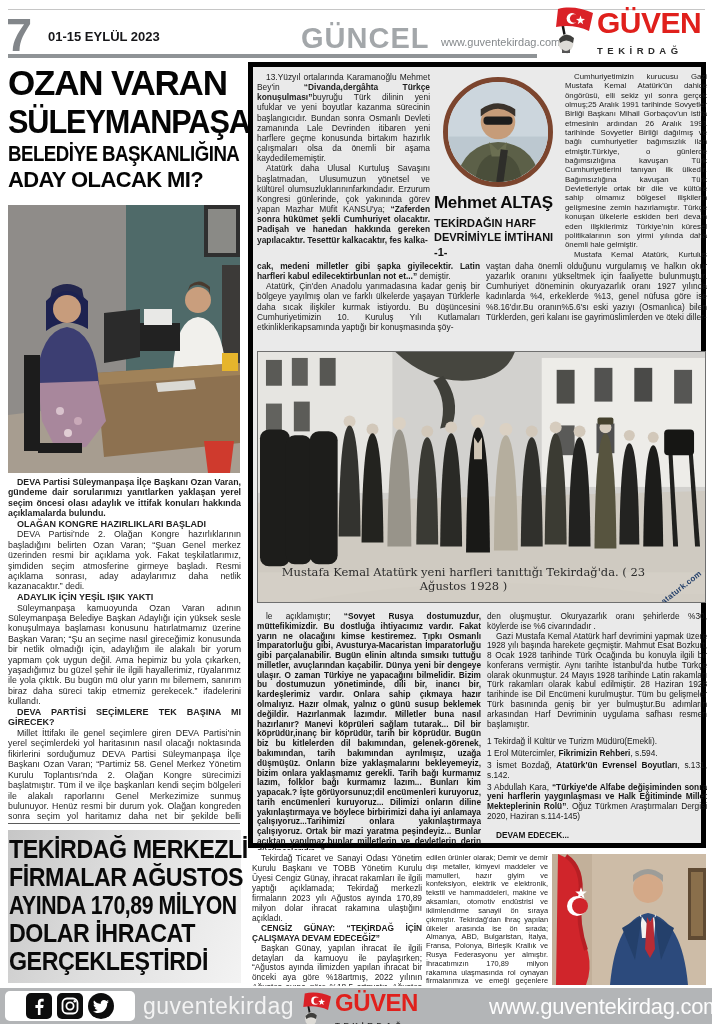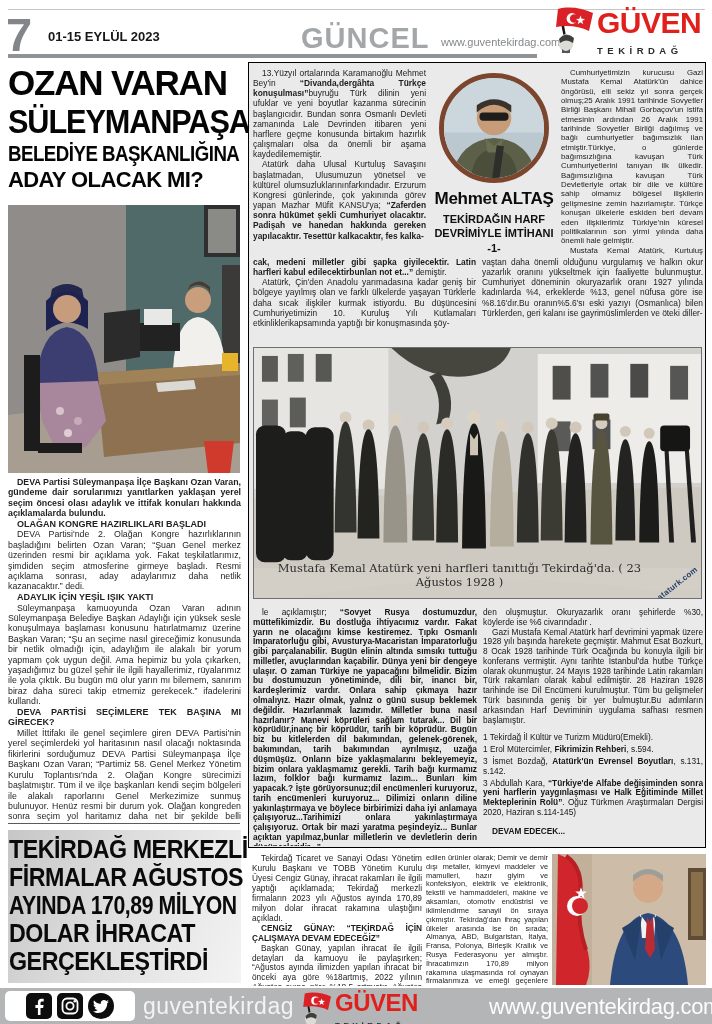--- a/index.html
+++ b/index.html
@@ -38,24 +38,24 @@
   .photo1 svg{display:block;width:100%;height:100%}
   .oz-text{left:8px;top:477px;width:233px;height:344px;font-size:8.8px;line-height:1.185;color:#1f1f1f;overflow:hidden}
   .oz-text .lede{font-weight:700}
   .oz-sub{font-weight:800;font-size:9px;text-indent:9px}
   .oz-divider{left:8px;top:823px;width:232px;height:1px;background:#5a5a5a}
   .export-h{left:8px;top:830px;width:233px;height:153px;background:linear-gradient(112deg,#c6c6c6 0%,#dedede 45%,#f3f3f3 100%);
             font-weight:800;color:#0a0a0a;padding:5px 0 0 1px}
   .export-h div{font-size:25px;line-height:1.12;letter-spacing:-.5px}
 
   
-  .hbox{left:248px;top:62px;width:458px;height:786px;border:1px solid #000000;background:#eaeaea}
+  .hbox{left:248px;top:62px;width:458px;height:786px;border:5px solid #000000;background:#eaeaea}
   .hbox .abs{position:absolute}
   .colA{left:4px;top:5px;width:173px;height:187px;font-size:8.4px;line-height:1.21;overflow:hidden;color:#1c1c1c}
-  .portrait{left:181px;top:10px;width:128px;text-align:center}
+  .portrait{left:181px;top:10px;width:128px;}
   .p-circle{width:110px;height:110px;border-radius:50%;border:5px solid #7c452e;margin:0 auto;overflow:hidden;background:#ccd6dd}
   .p-circle svg{display:block;width:100%;height:100%}
   .author{font-size:17px;font-weight:800;color:#0b0b0b;margin-top:6px;letter-spacing:-.3px}
   .atitle{font-size:11px;font-weight:800;line-height:1.3;margin-top:3px;color:#101010}
   .colC{left:312px;top:5px;width:142px;height:188px;font-size:7.8px;line-height:1.2;overflow:hidden;color:#1c1c1c}
   .row2L{left:4px;top:194px;width:223px;height:88px;font-size:8.4px;line-height:1.21;overflow:hidden;color:#1c1c1c}
   .row2R{left:233px;top:194px;width:221px;height:88px;font-size:8.4px;line-height:1.21;overflow:hidden;color:#1c1c1c}
   .photo3{left:4px;top:284px;width:449px;height:252px;border:1px solid #6f6f6f;background:#d2d1ce;overflow:hidden}
   .photo3 svg{display:block;width:100%;height:100%}
   .p3-caption{position:absolute;left:0;right:36px;bottom:9px;text-align:center;font-family:"DejaVu Serif",serif;font-size:11.5px;color:#2c2c2c}

